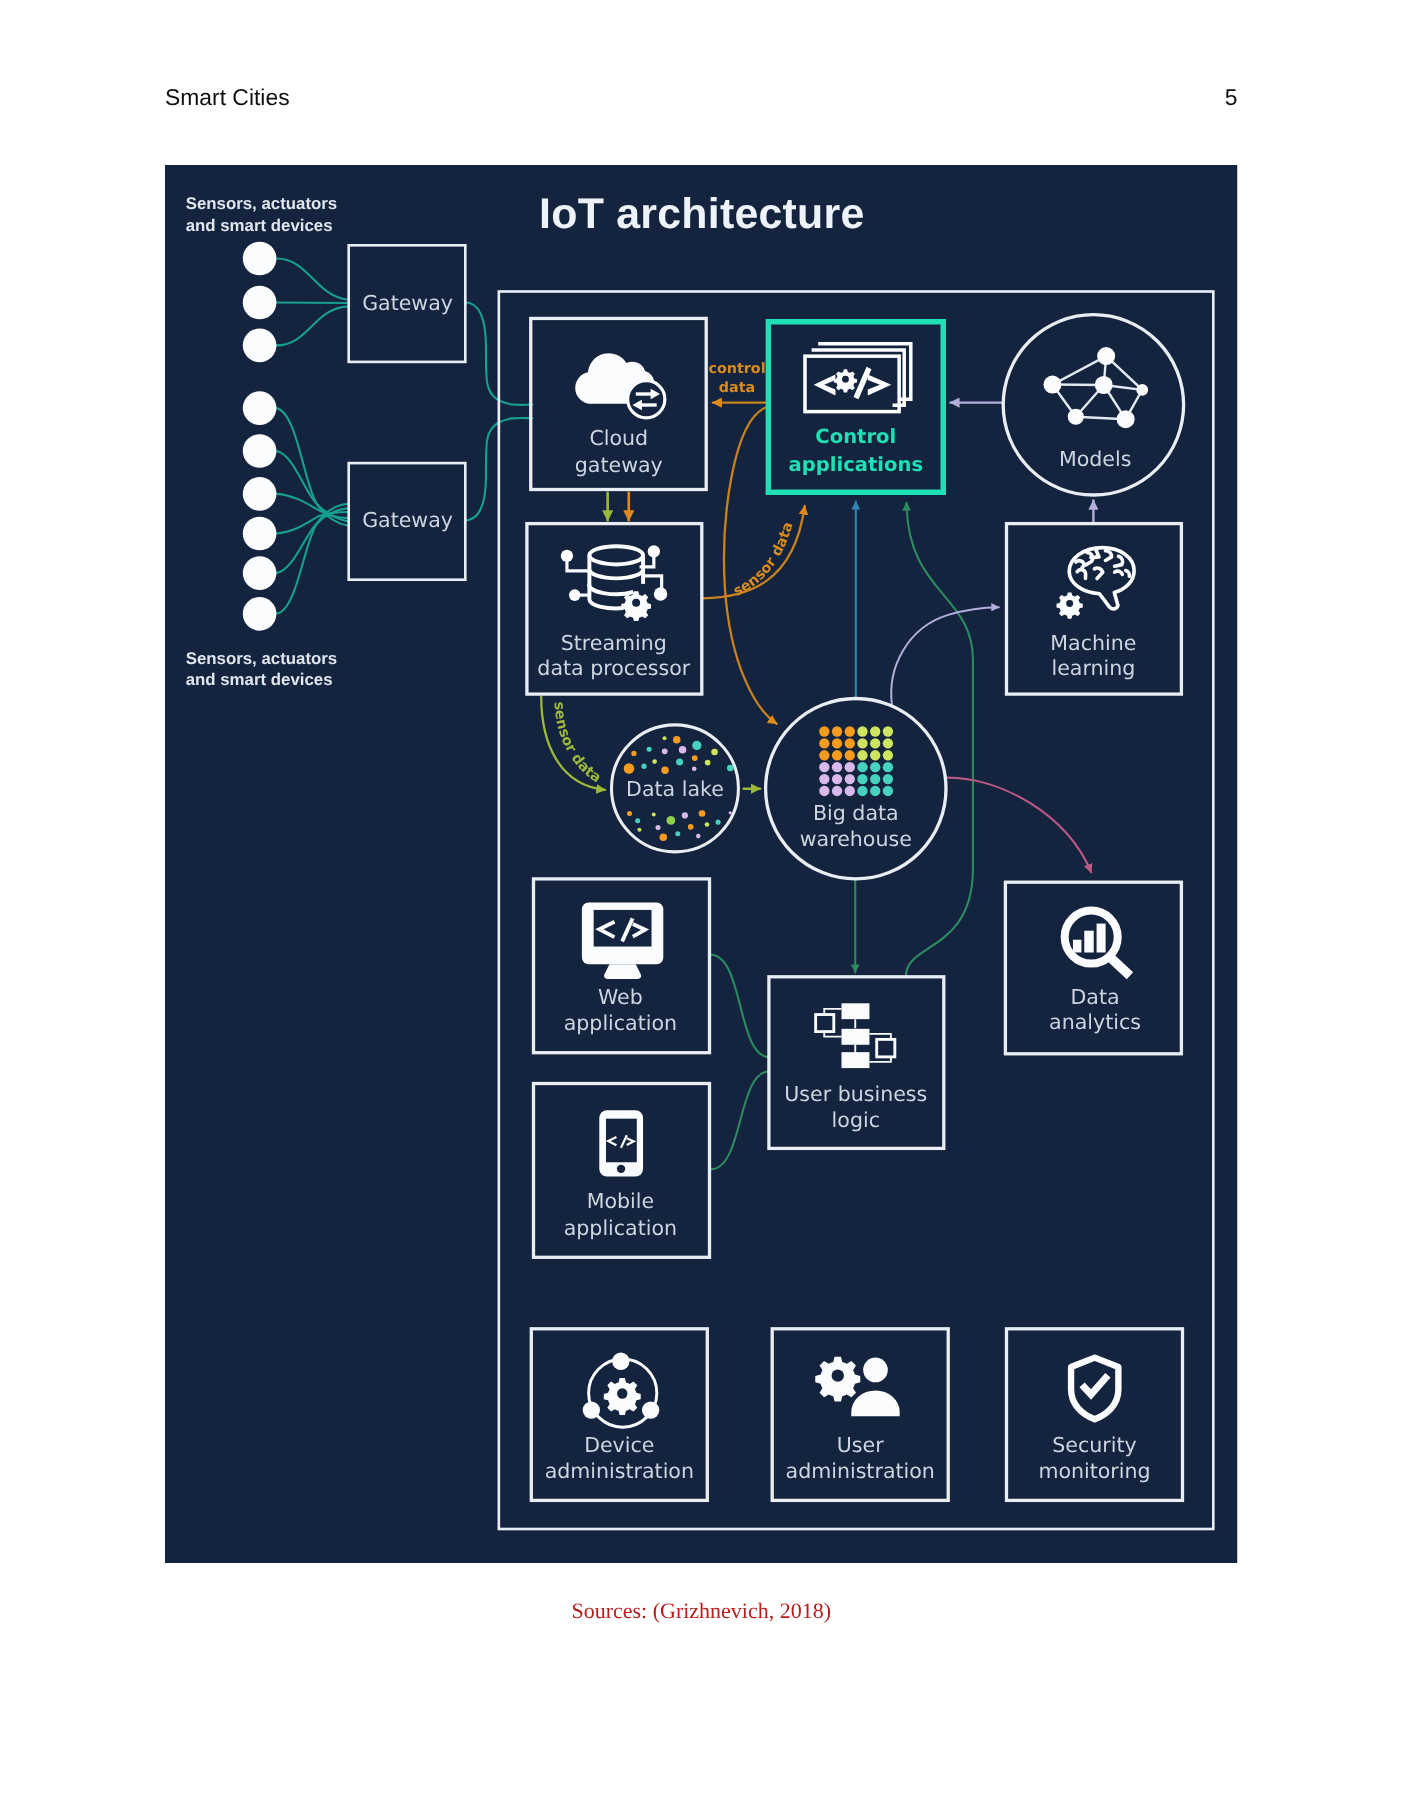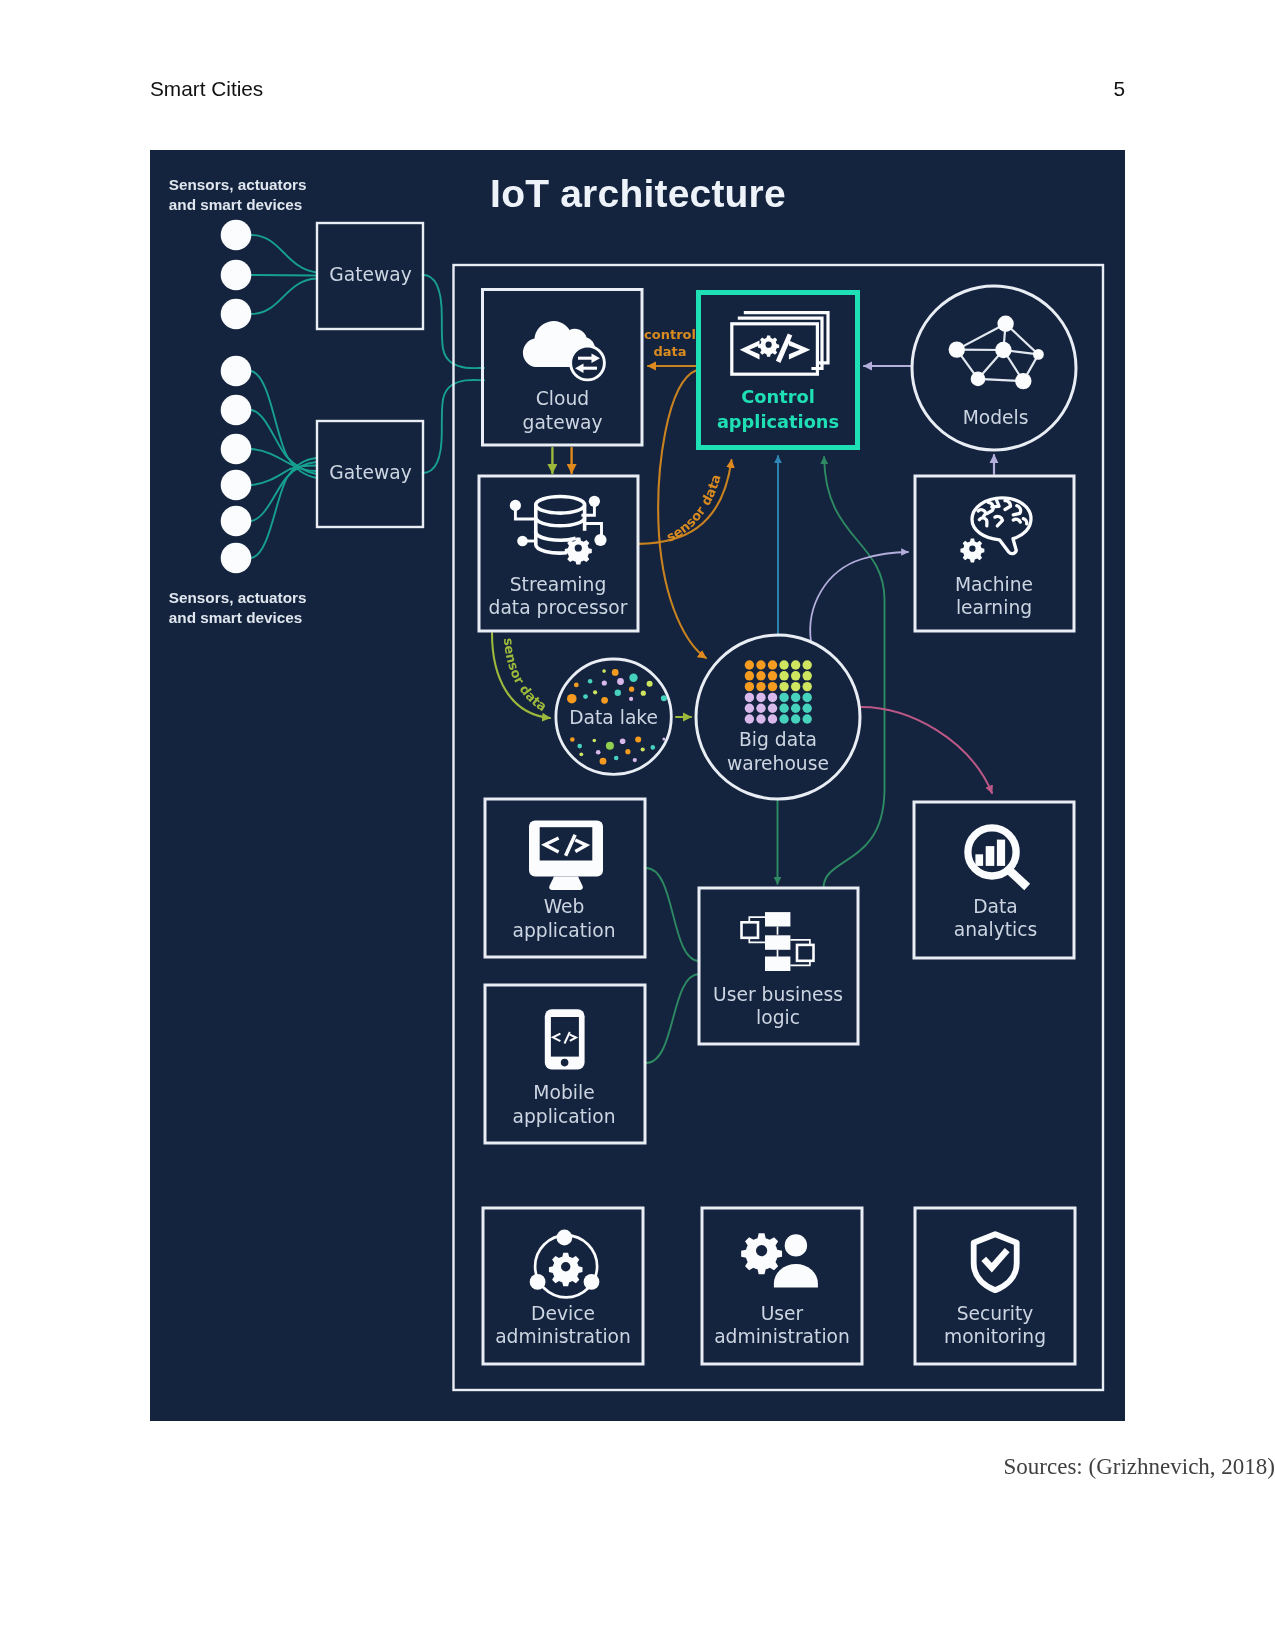--- a/index.html
+++ b/index.html
@@ -2,22 +2,22 @@
 <html><head>
 <meta charset="utf-8">
 <style>
   html,body{margin:0;padding:0;}
   body{width:1275px;height:1650px;background:#ffffff;overflow:hidden;
        font-family:"Liberation Sans", sans-serif;}
   .page{position:relative;width:1275px;height:1204px;}
   .hdr{position:absolute;left:150px;top:79px;font-family:"Liberation Sans",sans-serif;
        font-size:20.8px;color:#111;letter-spacing:0px;line-height:1;}
   .pgnum{position:absolute;right:150px;top:79px;font-size:20.8px;color:#111;line-height:1;}
-  .caption{position:absolute;left:0;top:1455px;width:1275px;text-align:right;
-       font-family:"Liberation Serif",serif;font-size:23px;color:#404040;line-height:1;}
+  .caption{position:absolute;left:0;top:1455px;width:1275px;text-align:center;
+       font-family:"Liberation Serif",serif;font-size:20px;color:#b91c1c;line-height:1;}
   .fig{position:absolute;left:150px;top:150px;width:975px;height:1271px;}
   svg{display:block;}
   .fig-title{font-family:"Liberation Sans",sans-serif;font-size:39px;font-weight:700;
     fill:#eef3f9;text-anchor:middle;letter-spacing:0.2px;}
   .sensor-lbl{font-family:"Liberation Sans",sans-serif;font-size:15.3px;font-weight:700;fill:#dfe6ee;}
   .node-lbl{font-family:"DejaVu Sans",sans-serif;font-size:18.7px;fill:#ccd5e1;text-anchor:middle;}
   .node-lbl.accent{fill:#1fe0b5;}
   .node-lbl.bold{font-weight:700;font-size:17.8px;}
   .edge-lbl{font-family:"DejaVu Sans",sans-serif;font-size:13px;font-weight:700;}
 </style>

